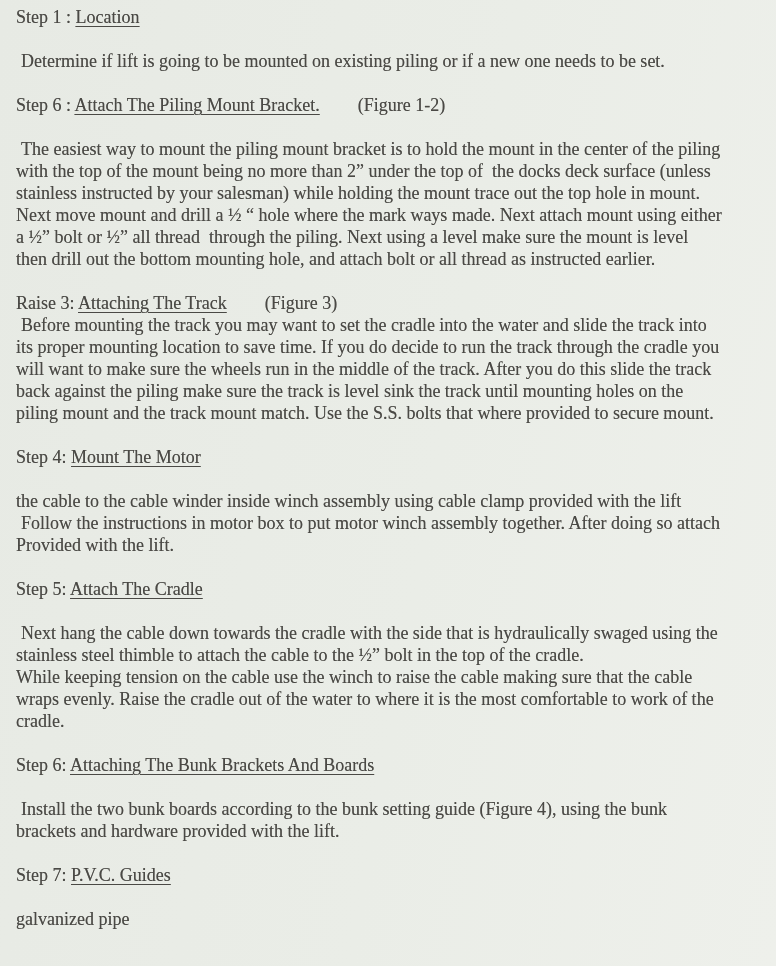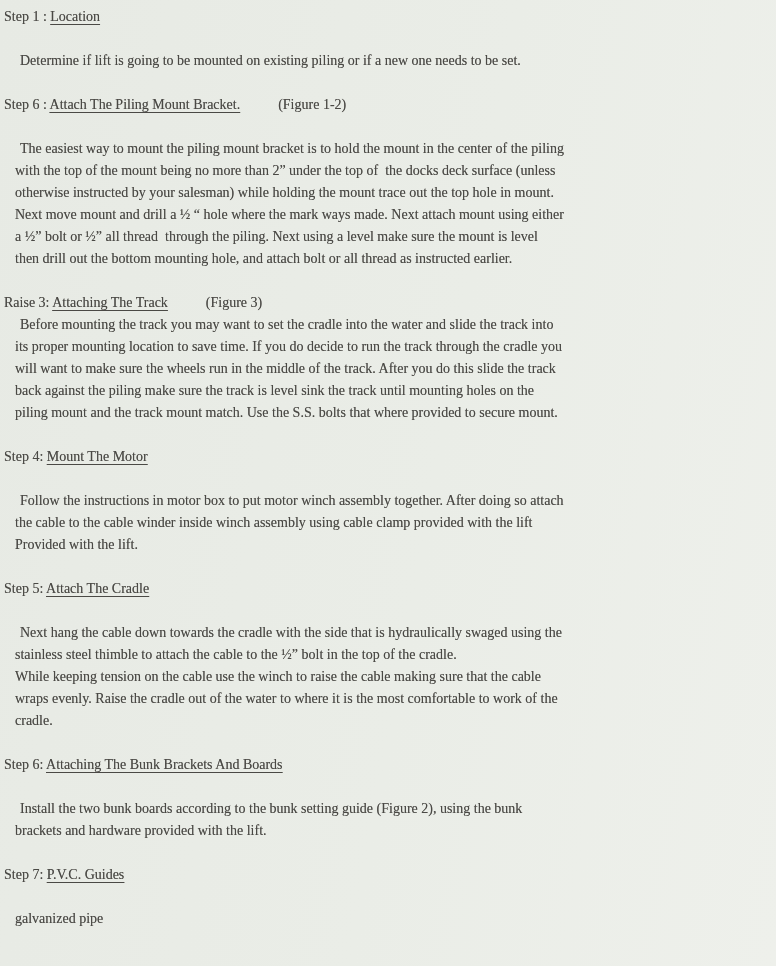--- a/index.html
+++ b/index.html
@@ -6,43 +6,43 @@
   body {
     width: 776px;
     height: 966px;
     overflow: hidden;
     background: linear-gradient(100deg, #e7eae4 0%, #eaede7 55%, #eef0eb 100%);
   }
   .doc {
     box-sizing: border-box;
     width: 748px;
     height: 966px;
-    padding: 6px 6px 0 4px;
+    padding: 6px 6px 0 16px;
     font-family: "Liberation Serif", "DejaVu Serif", serif;
-    font-size: 14px;
+    font-size: 18px;
     line-height: 22px;
     color: #4a4945;
     text-shadow: 0 0 0.6px rgba(74, 73, 69, 0.55);
     overflow: hidden;
   }
   .h {
     margin: 22px 0 0 0;
     font-size: inherit;
     font-weight: normal;
     line-height: 22px;
     white-space: pre;
   }
   .sec:first-child .h { margin-top: 0; }
   .ttl {
     text-decoration: underline;
     text-decoration-thickness: 1px;
     text-underline-offset: 3px;
   }
   .fig { margin-left: 38px; text-align: right; }
-  .para { margin: 22px 0 0 11px; }
+  .para { margin: 22px 0 0 0; }
   .para.tight { margin-top: 0; }
   .line {
     height: 22px;
     white-space: pre;
     overflow: hidden;
   }
   .line.first { padding-left: 5px; }
 </style>
 </head>
 <body>
@@ -54,62 +54,62 @@
     <div class="para">
       <div class="line first">Determine if lift is going to be mounted on existing piling or if a new one needs to be set.</div>
     </div>
   </section>
 
   <section class="sec">
     <h2 class="h"><span class="lbl">Step 6 :</span> <span class="ttl">Attach The Piling Mount Bracket.</span><span class="fig">(Figure 1-2)</span></h2>
     <div class="para">
       <div class="line first">The easiest way to mount the piling mount bracket is to hold the mount in the center of the piling</div>
       <div class="line">with the top of the mount being no more than 2” under the top of  the docks deck surface (unless</div>
-      <div class="line">otherwise instructed by your salesman) while holding the mount trace out the top hole in mount.</div>
+      <div class="line">stainless instructed by your salesman) while holding the mount trace out the top hole in mount.</div>
       <div class="line">Next move mount and drill a ½ “ hole where the mark ways made. Next attach mount using either</div>
       <div class="line">a ½” bolt or ½” all thread  through the piling. Next using a level make sure the mount is level</div>
       <div class="line">then drill out the bottom mounting hole, and attach bolt or all thread as instructed earlier.</div>
     </div>
   </section>
 
   <section class="sec">
     <h2 class="h"><span class="lbl">Raise 3:</span> <span class="ttl">Attaching The Track</span><span class="fig">(Figure 3)</span></h2>
     <div class="para tight">
       <div class="line first">Before mounting the track you may want to set the cradle into the water and slide the track into</div>
       <div class="line">its proper mounting location to save time. If you do decide to run the track through the cradle you</div>
       <div class="line">will want to make sure the wheels run in the middle of the track. After you do this slide the track</div>
       <div class="line">back against the piling make sure the track is level sink the track until mounting holes on the</div>
       <div class="line">piling mount and the track mount match. Use the S.S. bolts that where provided to secure mount.</div>
     </div>
   </section>
 
   <section class="sec">
     <h2 class="h"><span class="lbl">Step 4:</span> <span class="ttl">Mount The Motor</span></h2>
     <div class="para">
+      <div class="line">the cable to the cable winder inside winch assembly using cable clamp provided with the lift</div>
       <div class="line first">Follow the instructions in motor box to put motor winch assembly together. After doing so attach</div>
-      <div class="line">the cable to the cable winder inside winch assembly using cable clamp provided with the lift</div>
       <div class="line">Provided with the lift.</div>
     </div>
   </section>
 
   <section class="sec">
     <h2 class="h"><span class="lbl">Step 5:</span> <span class="ttl">Attach The Cradle</span></h2>
     <div class="para">
       <div class="line first">Next hang the cable down towards the cradle with the side that is hydraulically swaged using the</div>
       <div class="line">stainless steel thimble to attach the cable to the ½” bolt in the top of the cradle.</div>
       <div class="line">While keeping tension on the cable use the winch to raise the cable making sure that the cable</div>
       <div class="line">wraps evenly. Raise the cradle out of the water to where it is the most comfortable to work of the</div>
       <div class="line">cradle.</div>
     </div>
   </section>
 
   <section class="sec">
     <h2 class="h"><span class="lbl">Step 6:</span> <span class="ttl">Attaching The Bunk Brackets And Boards</span></h2>
     <div class="para">
-      <div class="line first">Install the two bunk boards according to the bunk setting guide (Figure 2), using the bunk</div>
+      <div class="line first">Install the two bunk boards according to the bunk setting guide (Figure 4), using the bunk</div>
       <div class="line">brackets and hardware provided with the lift.</div>
     </div>
   </section>
 
   <section class="sec">
     <h2 class="h"><span class="lbl">Step 7:</span> <span class="ttl">P.V.C. Guides</span></h2>
     <div class="para">
       <div class="line">galvanized pipe</div>
     </div>
   </section>

